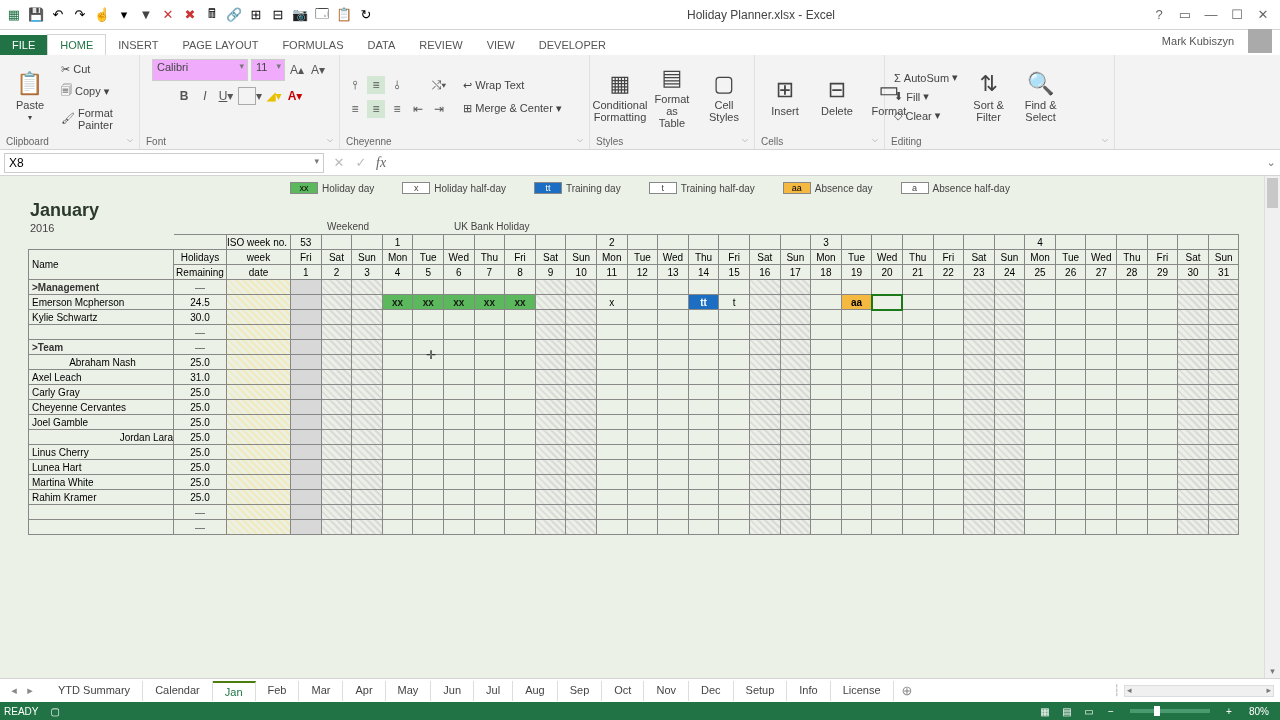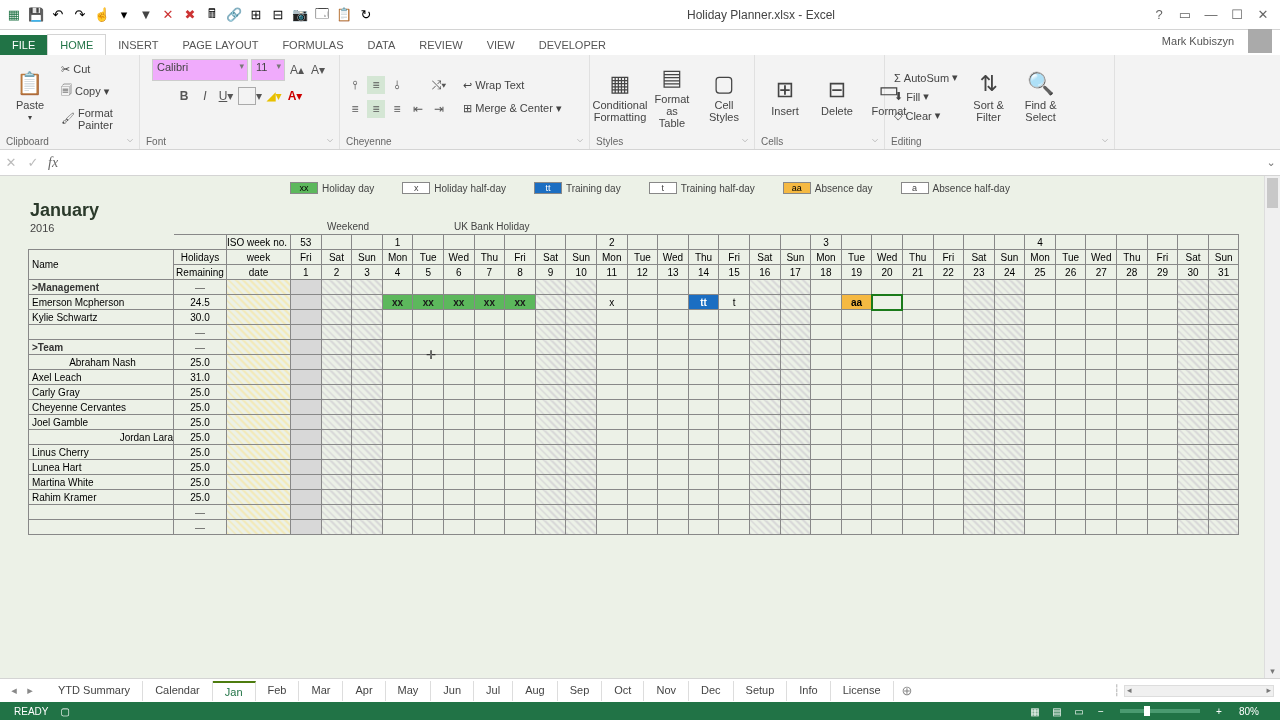--- a/index.html
+++ b/index.html
@@ -93,21 +93,21 @@
 .stab { padding:3px 12px; border-right:1px solid #ddd; color:#444; cursor:pointer;}
 .stab.active{ background:#fff; border-top:2px solid #4d7c0f; font-weight:normal; color:#217346;}
 .stab-add{ padding:3px 8px; color:#888; font-size:13px;}
 .h-scroll { flex:1; display:flex; justify-content:flex-end; align-items:center; padding-right:6px;}
 .h-track{ width:150px; height:12px; background:#f0f0f0; border:1px solid #ddd; position:relative;}
 .h-track::before, .h-track::after{ position:absolute; font-size:9px; color:#777; top:-1px;}
 .h-track::before{content:"◂"; left:2px;}
 .h-track::after{content:"▸"; right:2px;}
 
 
-.status { position:absolute; left:0; right:0; bottom:0; height:18px; background:#217346; color:#fff; display:flex; align-items:center; font-size:10px; padding:0 14px;}
+.status { position:absolute; left:0; right:0; bottom:0; height:18px; background:#217346; color:#fff; display:flex; align-items:center; font-size:10px; padding:0 4px;}
 .status .views { margin-left:auto; display:flex; gap:4px; align-items:center;}
 .status .views span{ width:18px; text-align:center;}
 .status .zoom-slider{ width:80px; height:4px; background:#4a9a70; margin:0 6px; position:relative;}
 .status .zoom-slider::after{content:""; position:absolute; left:30%; top:-3px; width:6px; height:10px; background:#fff;}
 </style>
 </head>
 <body>
 
 <div class="titlebar">
   <div class="qat">
@@ -278,20 +278,21 @@
           <span class="ico">🔍</span>
           <span style="white-space:pre-line;text-align:center">Find &amp;
 Select</span>
         </div>
     </div>
     <div class="group-label">Editing</div>
   </div>
 </div>
 
 <div class="fxbar">
+  <div class="namebox">X8</div>
   <div class="fx-icons"><span>✕</span><span>✓</span></div>
   <div class="fx-label">fx</div>
   <input class="fx-input" style="">
   <div class="fx-expand">⌄</div>
 </div>
 
 <div class="sheet-wrapper">
  <div class="legend-row">
   <div style="width:260px"></div>
   <div class="leg-item">

